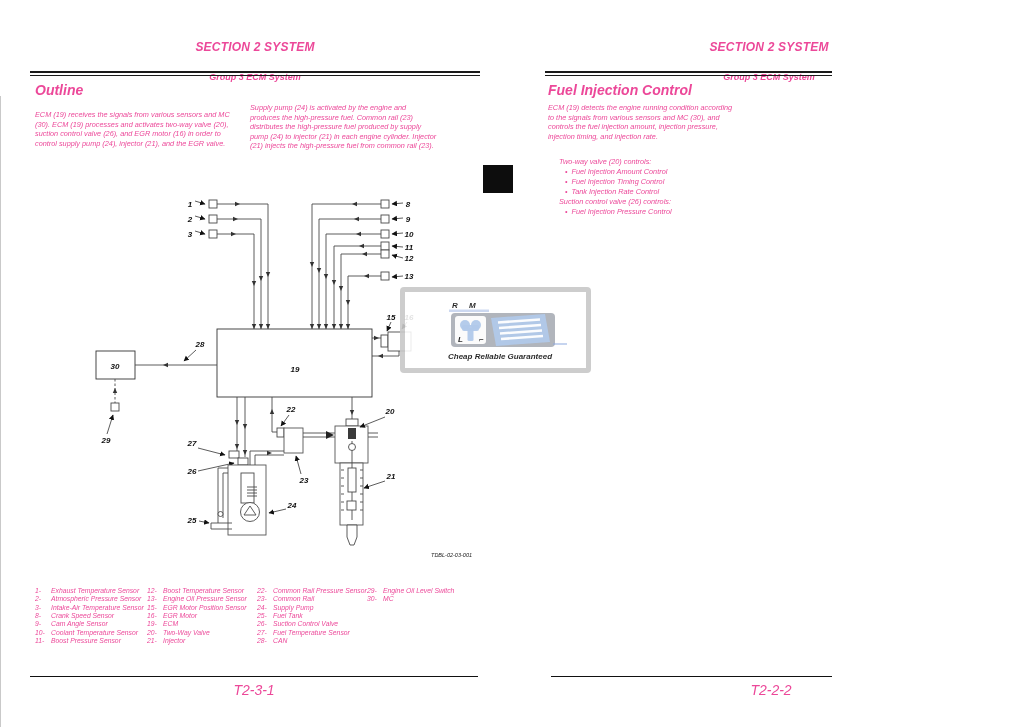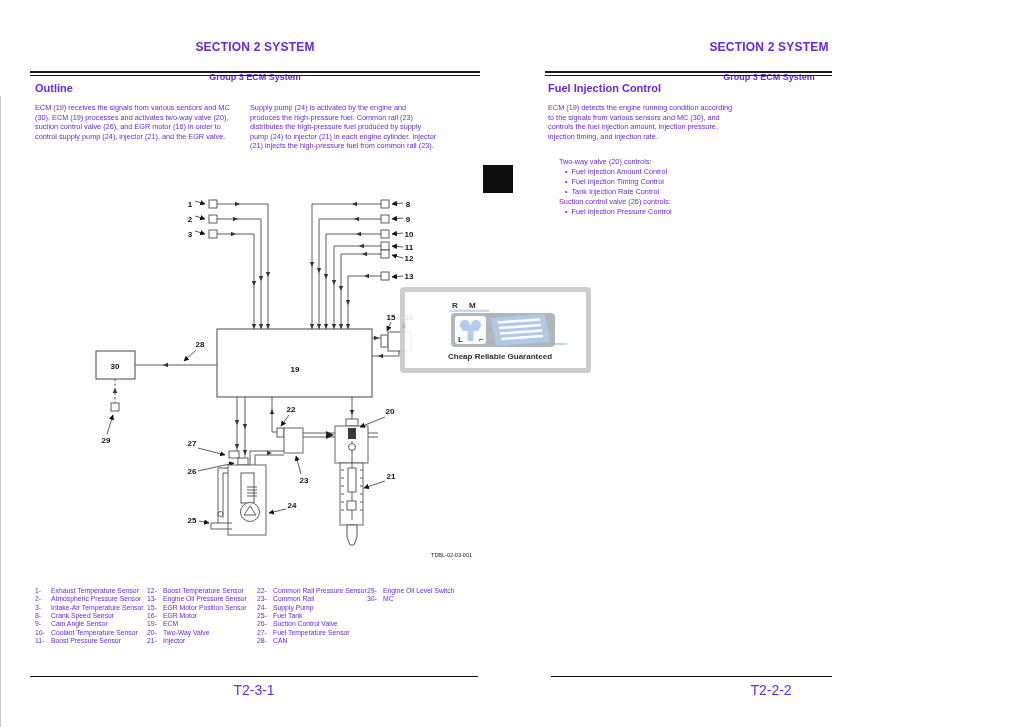--- a/index.html
+++ b/index.html
@@ -1,23 +1,23 @@
 <!DOCTYPE html>
 <html><head>
 <meta charset="utf-8">
 <style>
   html,body{margin:0;padding:0;background:#fff;}
   #stage{position:relative;width:832px;height:727px;background:#ffffff;overflow:hidden;
-         font-family:"Liberation Sans",sans-serif;color:#6d28d9;}
+         font-family:"Liberation Sans",sans-serif;color:#ec4899;font-style:italic;}
   .abs{position:absolute;}
   .center{text-align:center;}
   .sec-title{font-size:12px;font-weight:bold;letter-spacing:.2px;}
   .grp-title{font-size:9px;font-weight:bold;margin-top:14px;}
   .dbl-rule{height:2px;border-top:2px solid #1a1a1a;border-bottom:1px solid #1a1a1a;}
-  .h2{font-size:11px;font-weight:bold;}
+  .h2{font-size:14px;font-weight:bold;}
   .body-line{font-size:7.3px;line-height:9.6px;white-space:nowrap;}
   .list-line{font-size:7.3px;line-height:10px;white-space:nowrap;display:flex;align-items:baseline;}
   .list-head{padding-left:11px;}
   .bullet{padding-left:17px;text-align:center;}
   .bullet .dot{margin-right:4px;font-size:7px;}
   .legend-col{line-height:8.35px;font-size:6.8px;}
   .legend-row{display:flex;white-space:nowrap;}
   .legend-row .num{width:16px;flex:0 0 16px;}
   .foot-rule{border-top:1.2px solid #111;height:0;}
   .foot-num{font-size:14px;}
@@ -34,21 +34,21 @@
 <div id="stage">
 
   <div class="abs edge-line" style="left:0;top:96px;width:1px;height:631px;"></div>
 
   <div class="abs center sec-title" style="left:30px;top:40px;width:450px;">SECTION 2 SYSTEM</div>
   <div class="abs center grp-title" style="left:30px;top:58px;width:450px;">Group 3 ECM System</div>
   <div class="abs dbl-rule" style="left:30px;top:71px;width:450px;"></div>
 
   <div class="abs h2" style="left:35px;top:82px;">Outline</div>
 
-  <div class="abs" style="left:35px;top:103px;">
+  <div class="abs" style="left:35px;top:110px;">
     <div class="body-line">ECM (19) receives the signals from various sensors and MC</div>
     <div class="body-line">(30). ECM (19) processes and activates two-way valve (20),</div>
     <div class="body-line">suction control valve (26), and EGR motor (16) in order to</div>
     <div class="body-line">control supply pump (24), injector (21), and the EGR valve.</div>
   </div>
   <div class="abs" style="left:250px;top:103px;">
     <div class="body-line">Supply pump (24) is activated by the engine and</div>
     <div class="body-line">produces the high-pressure fuel. Common rail (23)</div>
     <div class="body-line">distributes the high-pressure fuel produced by supply</div>
     <div class="body-line">pump (24) to injector (21) in each engine cylinder. Injector</div>

